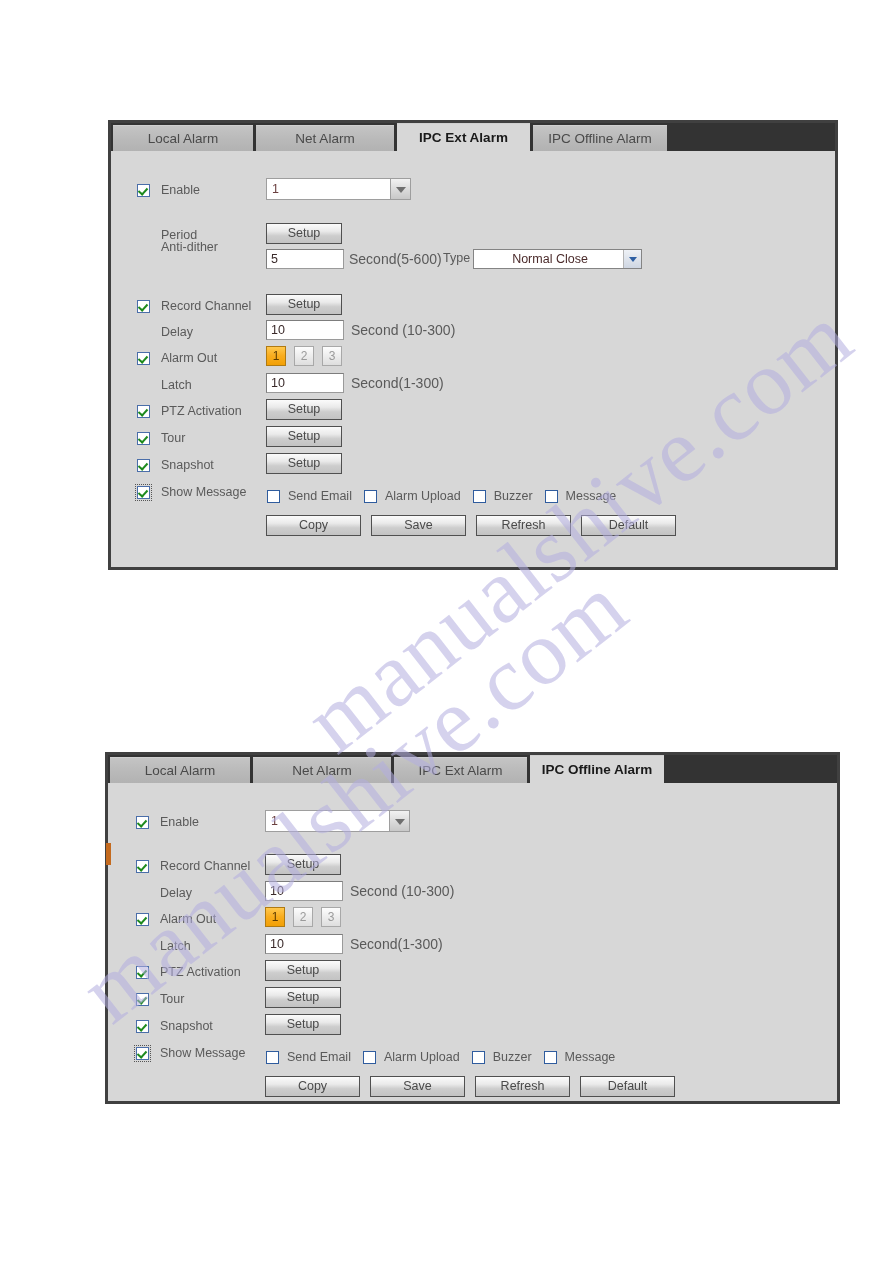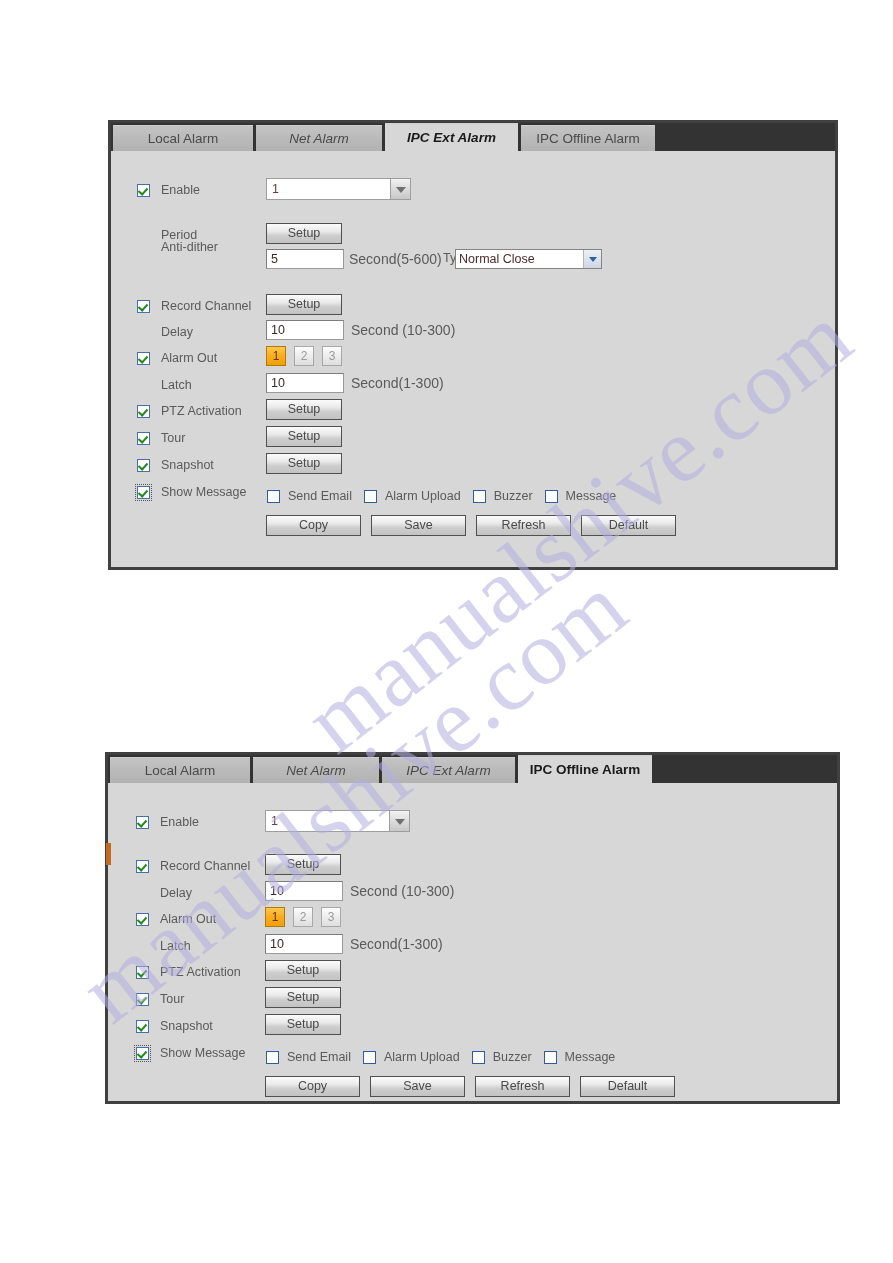--- a/index.html
+++ b/index.html
@@ -79,22 +79,22 @@
     cursor: default;
   }
   .tab.active {
     background: #d7d7d7;
     color: #1a1a1a;
     font-weight: bold;
     height: 28px;
     line-height: 28px;
   }
   .tab-w1 { width: 140px; }
-  .tab-w2 { width: 126px; font-style: italic; }
-  .tab-w3 { width: 133px; font-style: italic; }
+  .tab-w2 { width: 138px; }
+  .tab-w3 { width: 133px; }
   .tab-w4 { width: 134px; }
 
   
   .pbody {
     position: relative;
     height: calc(100% - 28px);
     background: #d7d7d7;
   }
 
   .row {
@@ -341,21 +341,21 @@
       <span class="lbl indent">Period</span>
     </div>
     <div class="btn btn-setup" style="position:absolute; left:155px; top:72px;">Setup</div>
 
     <div class="row" style="left:50px; top:85px;justify-content:flex-end;">
       <span class="lbl indent">Anti-dither</span>
     </div>
     <input class="tin" style="position: absolute; left: 155px; top: 98px; width: 78px;" value="5">
     <div class="hint" style="position:absolute; left:238px; top:100px;">Second(5-600)</div>
     <div class="typelabel" style="position:absolute; left:332px; top:100px;">Type</div>
-    <div class="nsel" style="position:absolute; left:344px; top:98px; width:147px;">
+    <div class="nsel" style="position:absolute; left:362px; top:98px; width:169px;text-align:center;">
       <div class="sval">Normal Close</div>
       <div class="sarrow"></div>
     </div>
 
     <div class="row" style="left:26px; top:144px;">
       <span class="cb checked"></span>
       <span class="lbl">Record Channel</span>
     </div>
     <div class="btn btn-setup" style="position:absolute; left:155px; top:143px;">Setup</div>
 

